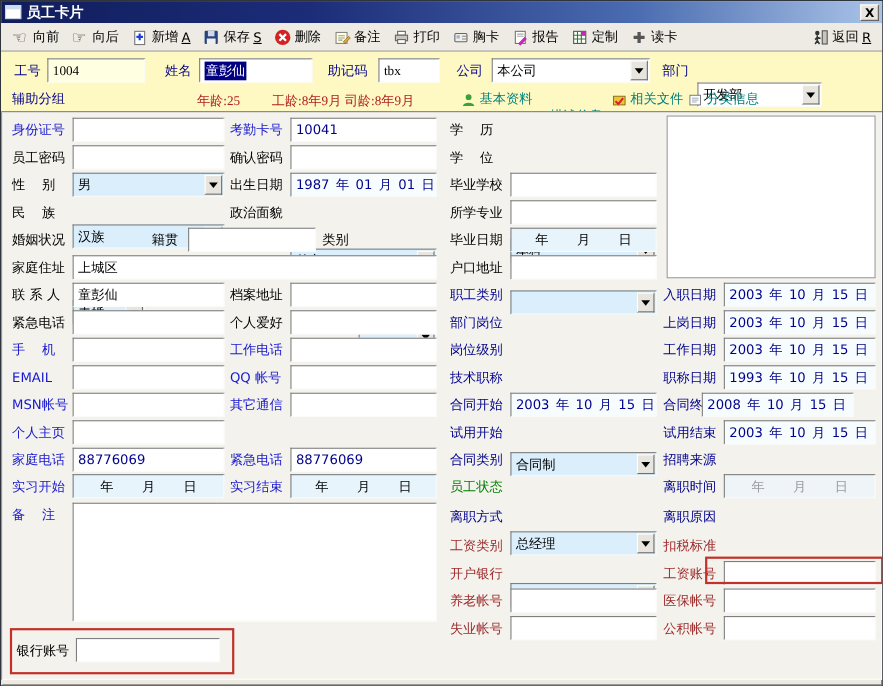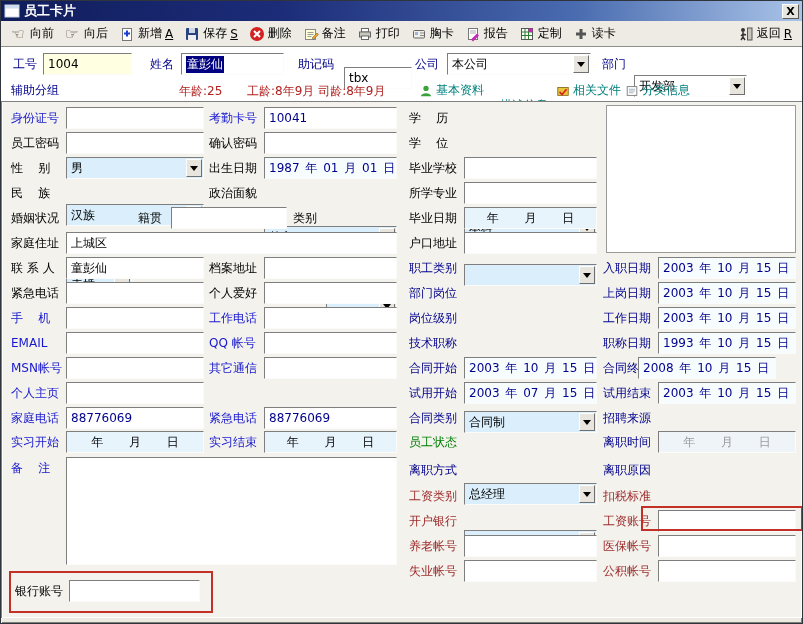--- a/index.html
+++ b/index.html
@@ -28,21 +28,21 @@
     height:26px;display:flex;align-items:center;padding:0 5px;gap:1px;
     background:#eeebe4;border-bottom:1px solid #8e8e8a;
   }
   .tbtn{display:flex;align-items:center;gap:3px;padding:1px 5px;white-space:pre;}
   .tbtn .icon{width:16px;height:16px;display:inline-flex;}
   .tbtn .icon svg{width:16px;height:16px;}
   .chicon{font-size:15px;line-height:16px;color:#4a3b28;}
   .hk{text-decoration:underline;}
   .tb-right{margin-left:auto;}
   
-  .hdr{position:relative;height:54px;background:#ffffff;}
+  .hdr{position:relative;height:54px;background:#fef9c3;font-family:Liberation Serif, serif;}
   .hlabel{position:absolute;color:#00008b;white-space:pre;line-height:14px;}
   .ctrl{
     position:absolute;height:22px;border:1px solid #7e7e7e;
     border-bottom-color:#fbfbf9;border-right-color:#fbfbf9;
     background:#fff;display:flex;align-items:center;padding:6px 4px;overflow:hidden;white-space:pre;
   }
   .yellow{background:#ffffe1;}
   .selected-text{background:#000080;color:#fff;padding:0 1px;}
   .sel{background:#daeffb;padding-right:19px;position:relative;}
   .sel.white{background:#fff;}
@@ -138,21 +138,21 @@
             <path d="M5 6v5M5 8l3 1M5 8l-2 2M5 11l2 3M5 11l-2 3" stroke="#333" stroke-width="1.4" fill="none"></path>
           </svg></span><span>返回</span><span class="hk">R</span></div>
     </div>
 
   <div class="hdr">
     <span class="hlabel" style="left:12px;top:10px">工号</span>
     <div class="ctrl yellow" style="left:42px;top:6px;width:89px"><span>1004</span></div>
     <span class="hlabel" style="left:149px;top:10px">姓名</span>
     <div class="ctrl" style="left:180px;top:6px;width:103px"><span class="selected-text">童彭仙</span></div>
     <span class="hlabel" style="left:297px;top:10px">助记码</span>
-    <div class="ctrl" style="left:343px;top:20px;width:68px"><span>tbx</span></div>
+    <div class="ctrl" style="left:343px;top:6px;width:56px"><span>tbx</span></div>
     <span class="hlabel" style="left:414px;top:10px">公司</span>
     <div class="ctrl sel white" style="left:446px;top:6px;width:144px"><span>本公司</span><div class="selbtn"></div></div>
     <span class="hlabel" style="left:601px;top:10px">部门</span>
     <div class="ctrl sel white" style="left:633px;top:6px;width:113px"><span>开发部</span><div class="selbtn"></div></div>
 
     <span class="hlabel" style="left:10px;top:36px">辅助分组</span>
     <div class="ctrl sel" style="left:65px;top:32px;width:101px"><span></span><div class="selbtn"></div></div>
     <span class="age-text" style="left:178px;top:36px">年龄:25</span>
     <span class="age-text" style="left:246px;top:36px">工龄:8年9月 司龄:8年9月</span>
     <span id="tabs-anchor"></span>
@@ -255,21 +255,20 @@
       <div class="ctrl date" style="left: 657px; top: 205px; width: 138px;"><span>2003 年 10 月 15 日</span></div>
       <span class="flabel c-navy" style="left: 408px; top: 234px;">技术职称</span>
       <div class="ctrl sel" style="left: 463px; top: 230px; width: 133px;"><span>工程师</span><div class="selbtn"></div></div>
       <span class="flabel c-navy" style="left: 602px; top: 234px;">职称日期</span>
       <div class="ctrl date" style="left: 657px; top: 230px; width: 138px;"><span>1993 年 10 月 15 日</span></div>
       <span class="flabel c-navy" style="left: 408px; top: 259px;">合同开始</span>
       <div class="ctrl date" style="left: 463px; top: 255px; width: 133px;"><span>2003 年 10 月 15 日</span></div>
       <span class="flabel c-navy" style="left: 602px; top: 259px;">合同终止</span>
       <div class="ctrl date" style="left: 637px; top: 255px; width: 138px;"><span>2008 年 10 月 15 日</span></div>
       <span class="flabel c-navy" style="left: 408px; top: 284px;">试用开始</span>
-      <div class="ctrl date" style="left: 463px; top: 280px; width: 133px;"><span>2003 年 07 月 15 日</span></div>
       <span class="flabel c-navy" style="left: 602px; top: 284px;">试用结束</span>
       <div class="ctrl date" style="left: 657px; top: 280px; width: 138px;"><span>2003 年 10 月 15 日</span></div>
       <span class="flabel c-navy" style="left: 408px; top: 309px;">合同类别</span>
       <span class="flabel c-navy" style="left: 602px; top: 309px;">招聘来源</span>
       <span class="flabel c-green" style="left: 408px; top: 333px;">员工状态</span>
       <span class="flabel c-navy" style="left: 602px; top: 333px;">离职时间</span>
       <div class="ctrl dategrey" style="left: 657px; top: 329px; width: 138px;"><span>年 月 日</span></div>
       <span class="flabel c-navy" style="left: 408px; top: 361px;">离职方式</span>
       <span class="flabel c-navy" style="left: 602px; top: 361px;">离职原因</span>
       <span class="flabel c-red" style="left: 408px; top: 387px;">工资类别</span>

